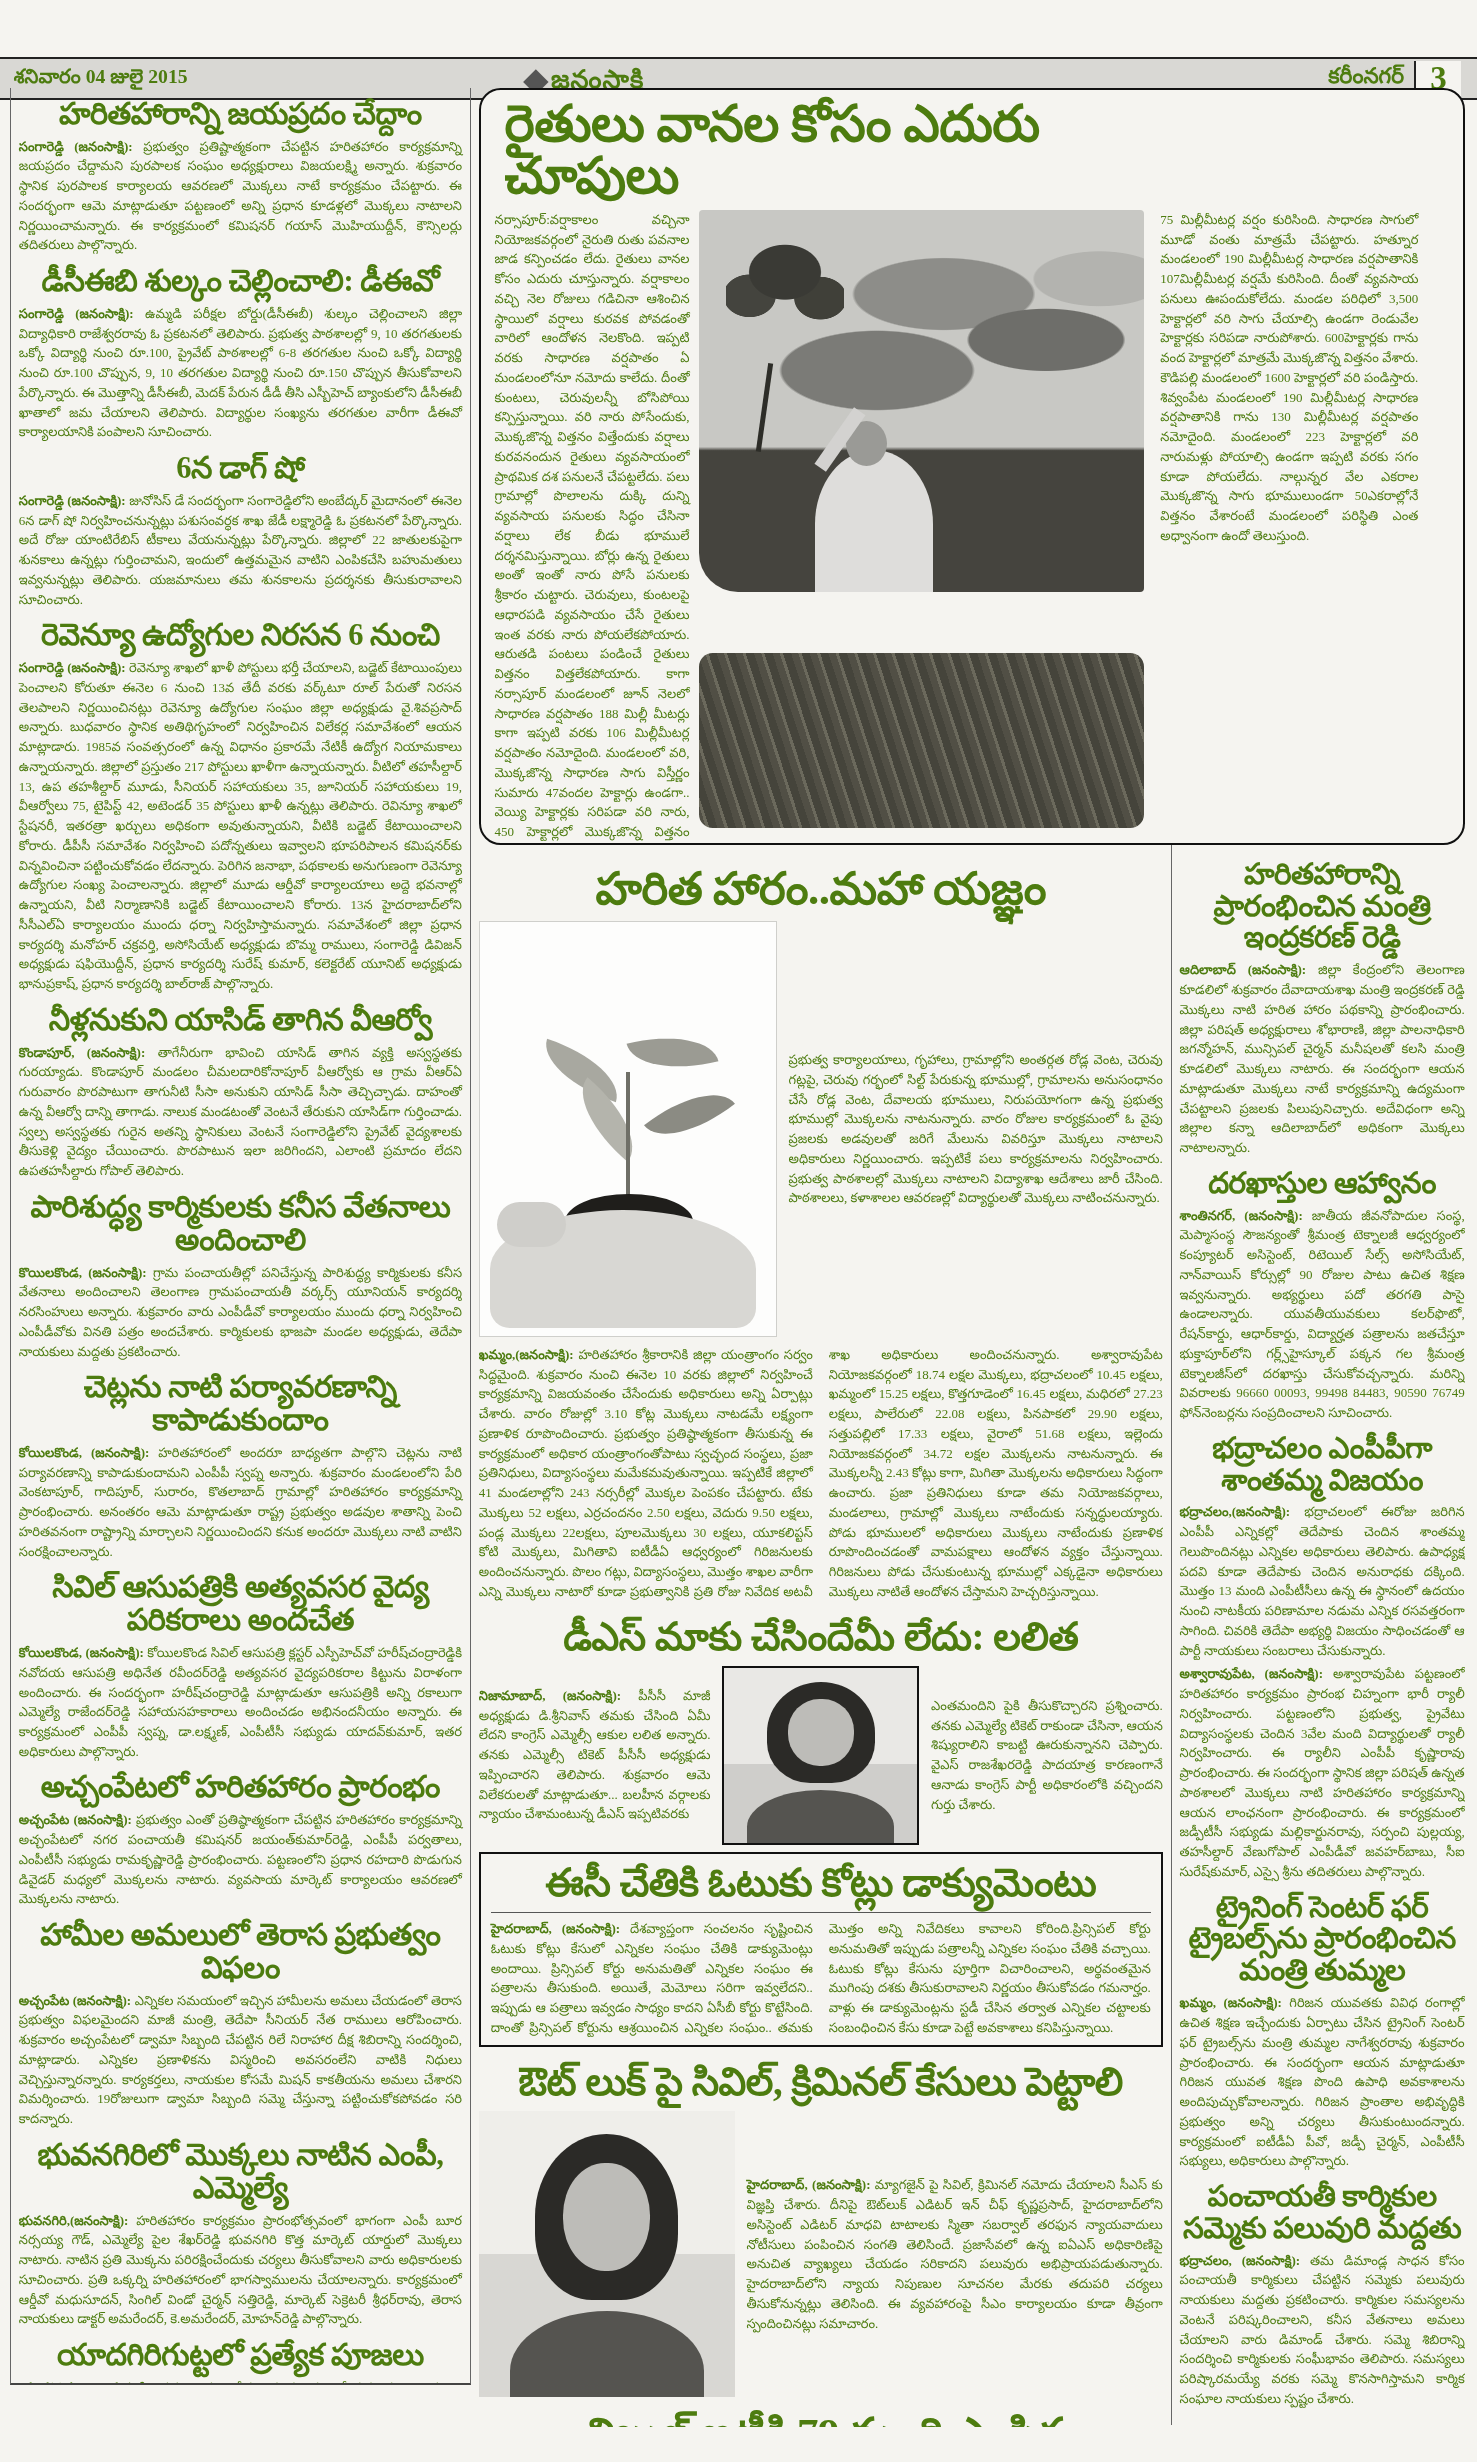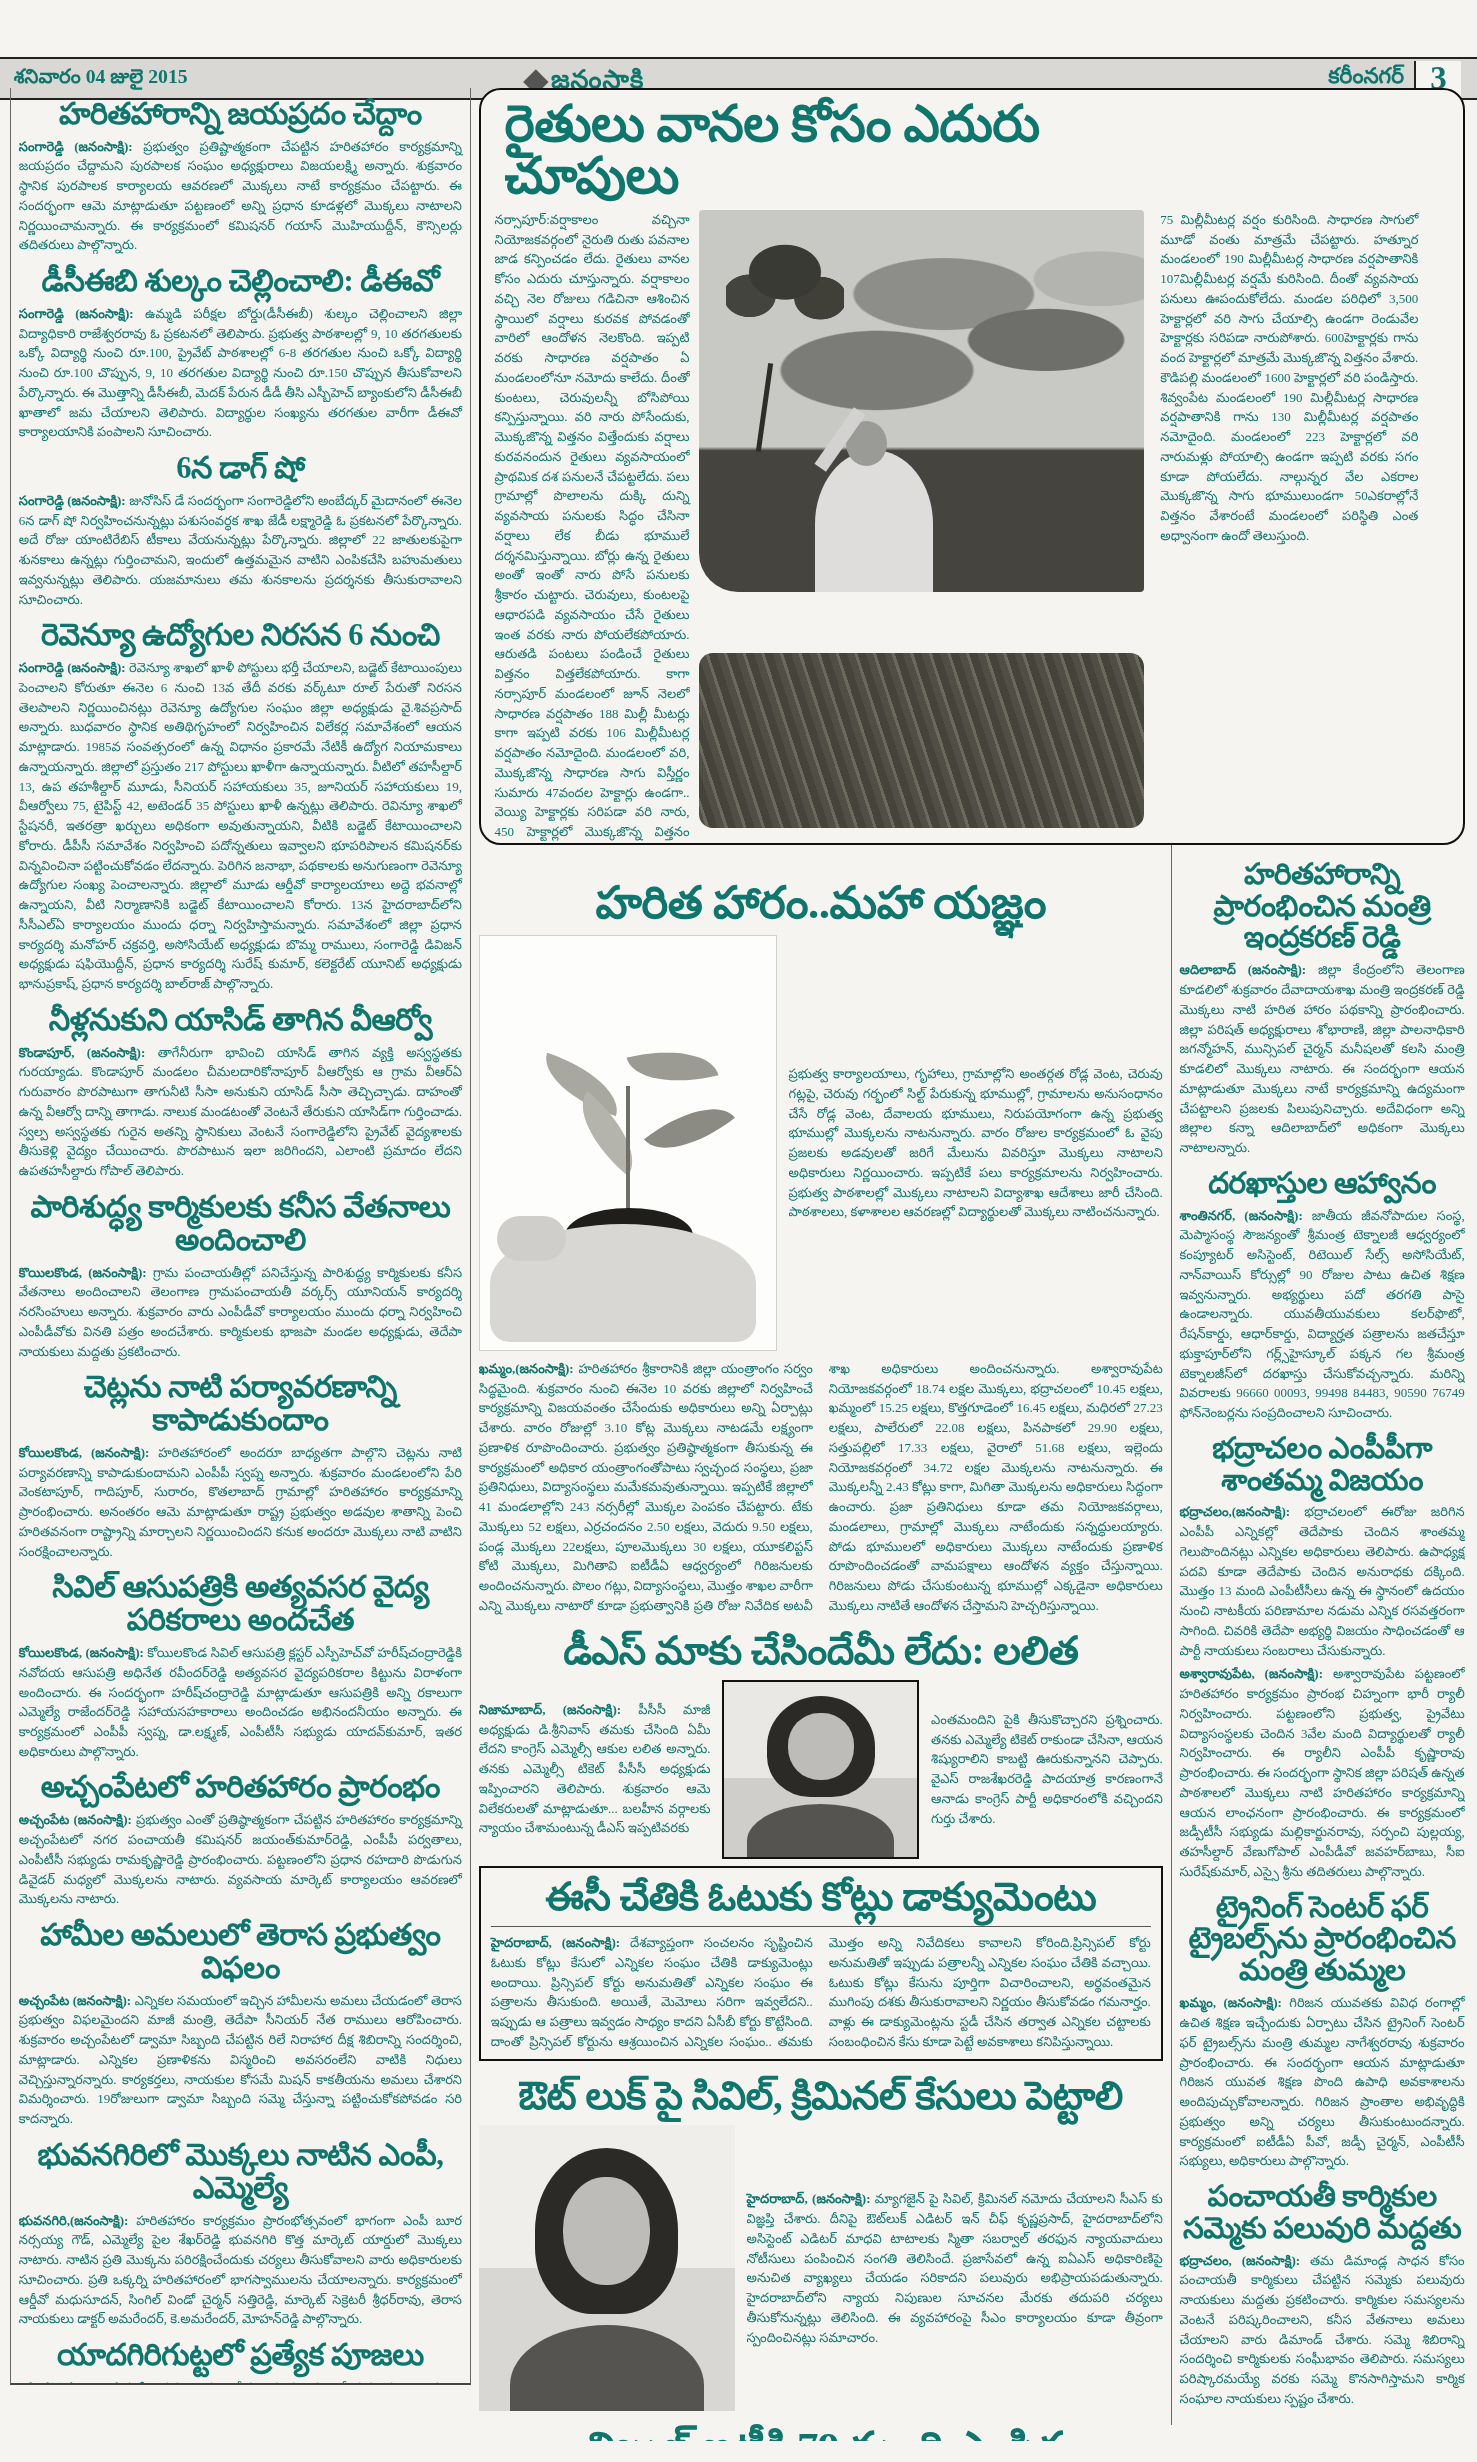--- a/index.html
+++ b/index.html
@@ -1,36 +1,36 @@
 <!DOCTYPE html>
 <html><head>
 <meta charset="utf-8">
 <style>
   html,body{margin:0;padding:0;background:#888;}
   .page{position:relative;width:1478px;height:2463px;margin:0 auto;background:#f5f4f0;
-        font-family:"Liberation Serif","DejaVu Serif",serif;color:#0f766e;overflow:hidden;}
+        font-family:"Liberation Serif","DejaVu Serif",serif;color:#4d7c0f;overflow:hidden;}
   
   .masthead{position:absolute;top:57px;left:0;width:1478px;height:39px;background:#d9d8d4;
             border-top:2px solid #222;border-bottom:2px solid #222;display:flex;align-items:center;}
   .mast-date{font-weight:700;font-size:19.7px;padding-left:13.8px;flex:0 0 424px;}
   .mast-logo{flex:0 0 296px;display:flex;align-items:center;justify-content:center;gap:5.9px;
              font-weight:700;font-size:25.6px;letter-spacing:1px;margin-top:7px;}
   .logo-mark{width:17.7px;height:17.7px;background:#555;transform:rotate(45deg);display:inline-block;}
   .mast-right{flex:1;display:flex;align-items:center;justify-content:flex-end;gap:9.9px;padding-right:17px;}
   .mast-edition{font-weight:700;font-size:21.7px;}
   .mast-page{background:#f5f4f0;border-left:2px solid #222;font-weight:700;font-size:33px;
              width:45px;height:35px;display:flex;align-items:center;justify-content:center;}
   
   .content{position:absolute;top:86px;left:0;width:1458px;padding:2px 9.9px;display:grid;
            grid-template-columns:461px 684px 294px;column-gap:7.9px;}
   .col-left{grid-column:1;grid-row:1 / span 2;border-right:1.5px solid #666;border-left:1.5px solid #666;
             padding:0 7.9px;height:2295px;overflow:hidden;border-bottom:2px solid #444;}
   .mainbox{grid-column:2 / 4;grid-row:1;border:2.5px solid #111;border-radius:21.7px;
            padding:5.9px 13.8px 9.9px;height:737px;overflow:hidden;background:#f5f4f0;}
-  .col-mid{grid-column:2;grid-row:2;padding-top:20px;height:1576px;overflow:hidden;}
+  .col-mid{grid-column:2;grid-row:2;padding-top:6px;height:1576px;overflow:hidden;}
   .col-right{grid-column:3;grid-row:2;border-left:1.5px solid #666;padding-left:7.9px;height:1576px;
              overflow:hidden;padding-top:3.9px;}
   
   .hl{font-weight:700;text-align:center;line-height:1.08;margin:9.9px 0 5.9px;letter-spacing:-0.5px;}
   .hl-left{font-size:30.5px;}
   .hl-right{font-size:29.6px;}
   .hl-main{font-size:51px;text-align:left;margin:2px 0 7.9px 9.9px;line-height:1.02;}
   .bd{font-size:13px;line-height:1.52;text-align:justify;}
   .dl{font-weight:700;}
   .article{margin-bottom:3.9px;}

